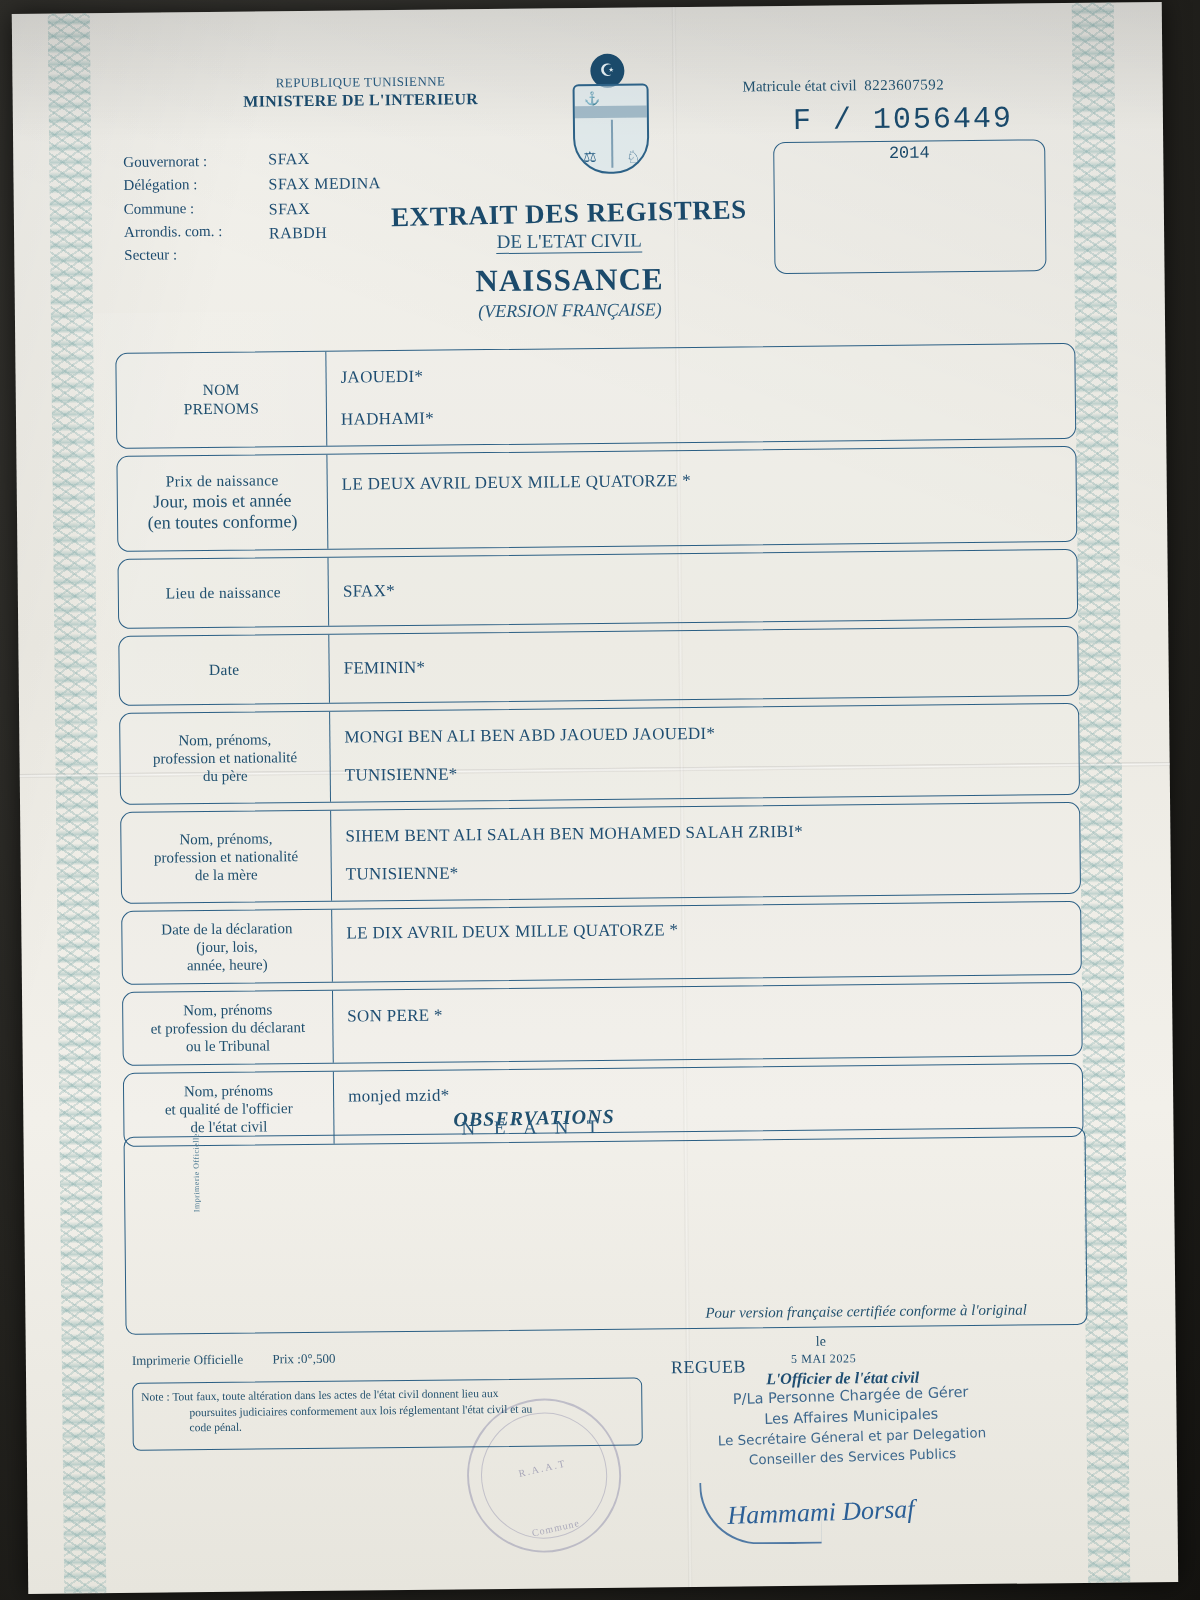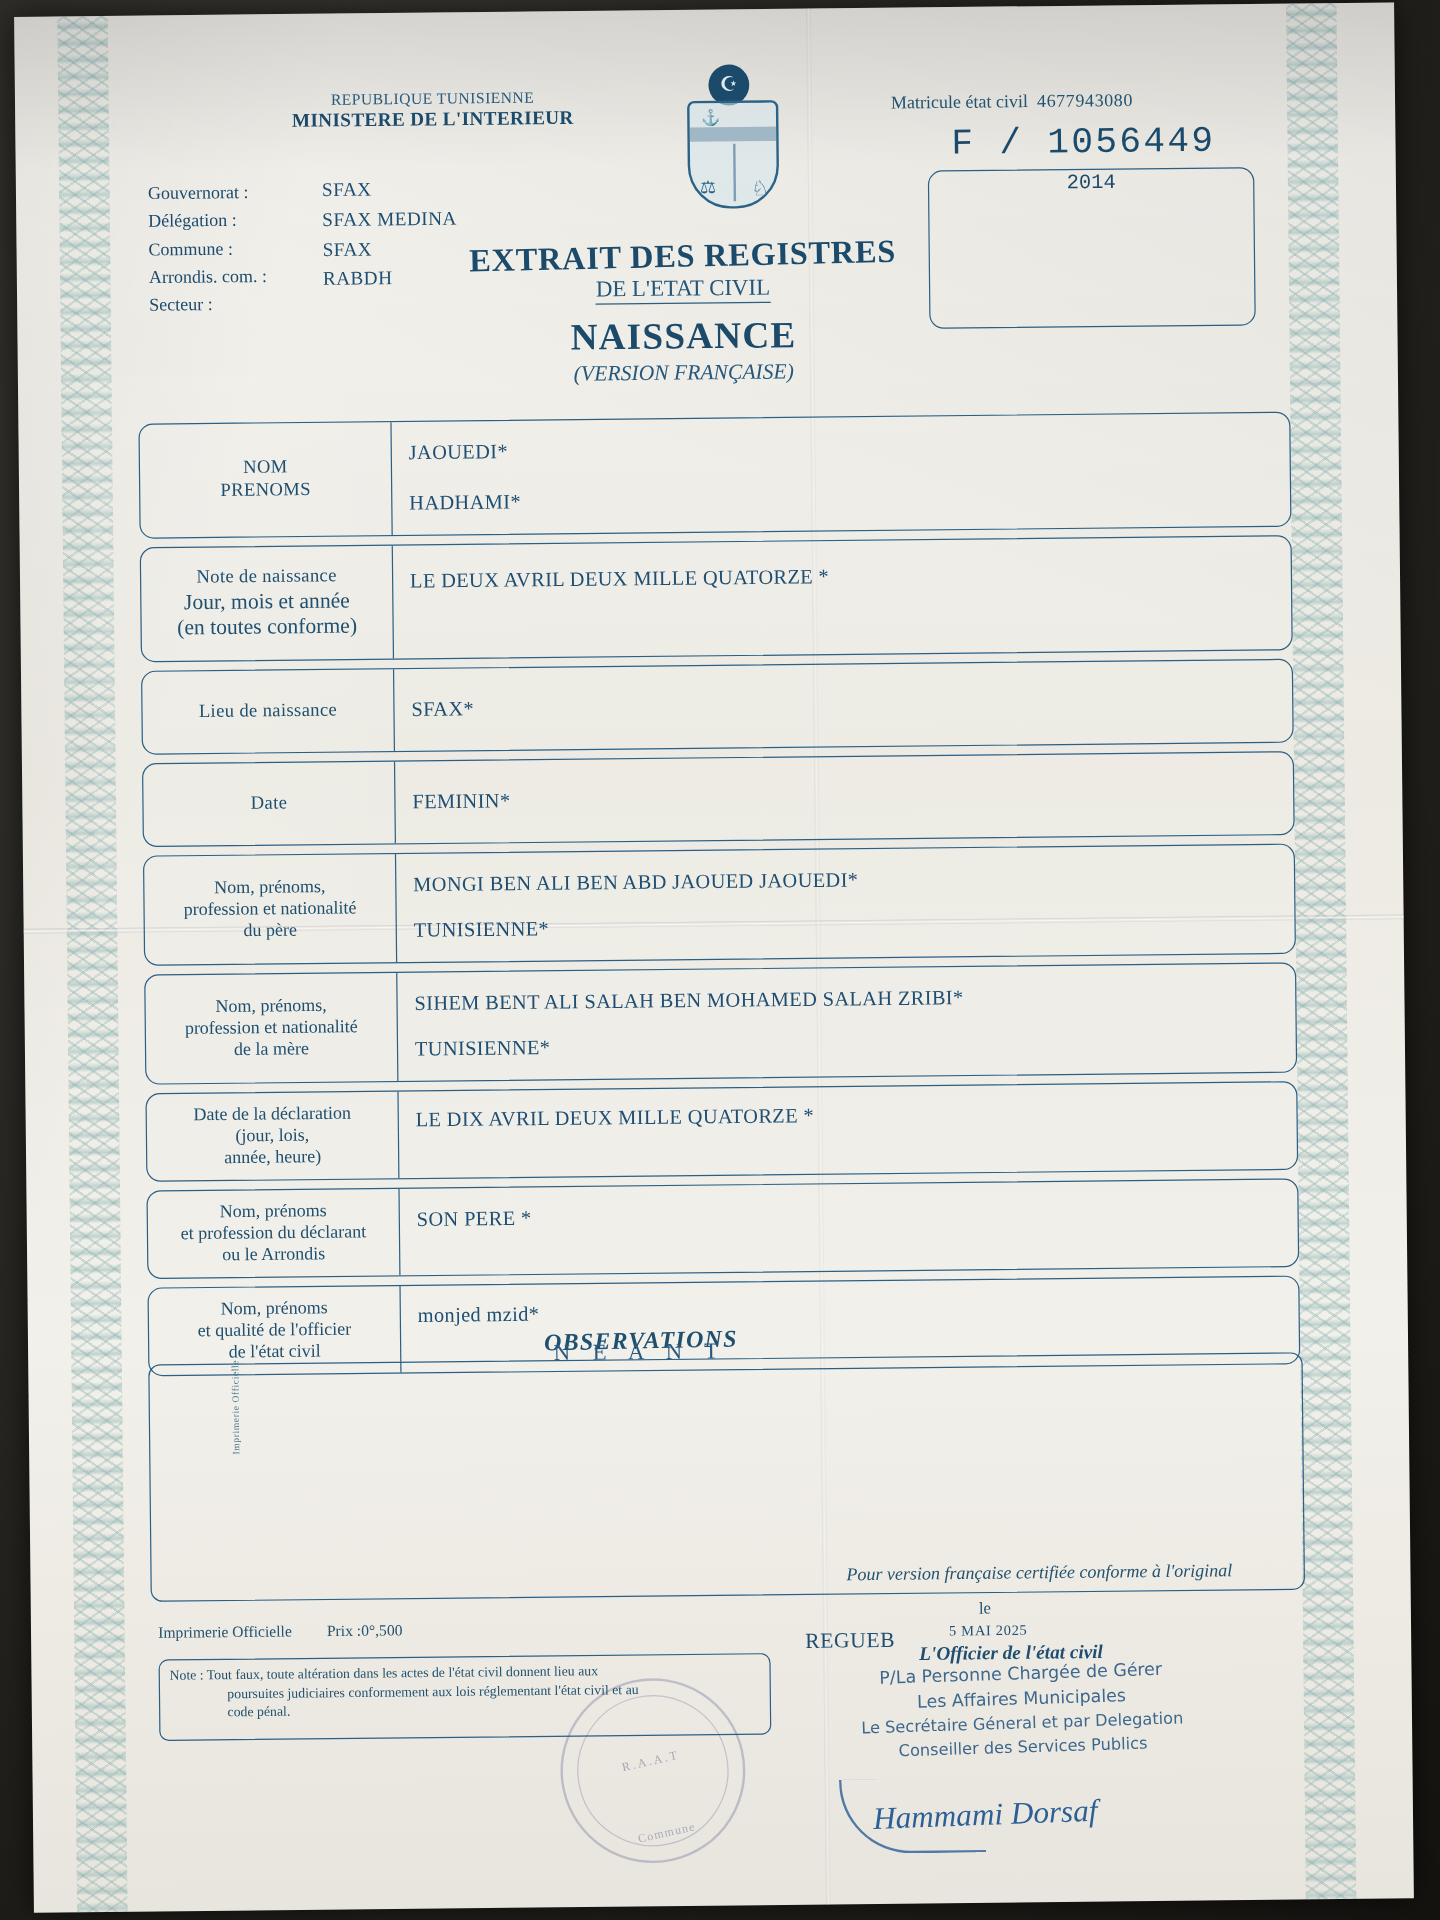--- a/index.html
+++ b/index.html
@@ -538,21 +538,21 @@
           <span class="ship">⚓</span>
           <span class="band"></span>
           <span class="v"></span>
           <span class="scale">⚖</span>
           <span class="lion">♘</span>
         </div>
       </div>
 
       <div id="matricule">
         <span>Matricule état civil</span>
-        &nbsp;<b>4677943080</b>
+        &nbsp;<b>8223607592</b>
       </div>
       <div id="folio">F / 1056449</div>
 
       <div id="act-box">
         <div class="year">2014</div>
       </div>
 
       <div id="registry-lines">
         <div>Gouvernorat :</div>
         <div>Délégation :</div>
@@ -583,21 +583,21 @@
             <div class="strong">PRENOMS</div>
           </div>
           <div class="value h-name">
             <div class="line">JAOUEDI*</div>
             <div class="line sp">HADHAMI*</div>
           </div>
         </div>
 
         <div class="row h-date">
           <div class="label">
-            <div class="strong">Note de naissance</div>
+            <div class="strong">Prix de naissance</div>
             <div class="sm">Jour, mois et année</div>
             <div class="sm">(en toutes conforme)</div>
           </div>
           <div class="value h-date">
             <div class="line" style="margin-bottom:34px;">LE DEUX AVRIL  DEUX MILLE QUATORZE *</div>
           </div>
         </div>
 
         <div class="row h-one">
           <div class="label">
@@ -649,21 +649,21 @@
           </div>
           <div class="value h-three">
             <div class="line" style="margin-bottom:24px;">LE DIX AVRIL  DEUX MILLE QUATORZE *</div>
           </div>
         </div>
 
         <div class="row h-three">
           <div class="label">
             <div>Nom, prénoms</div>
             <div>et profession du déclarant</div>
-            <div>ou le Arrondis</div>
+            <div>ou le Tribunal</div>
           </div>
           <div class="value h-three">
             <div class="line" style="margin-bottom:20px;">SON PERE          *</div>
           </div>
         </div>
 
         <div class="row h-three">
           <div class="label">
             <div>Nom, prénoms</div>
             <div>et qualité de l'officier</div>

